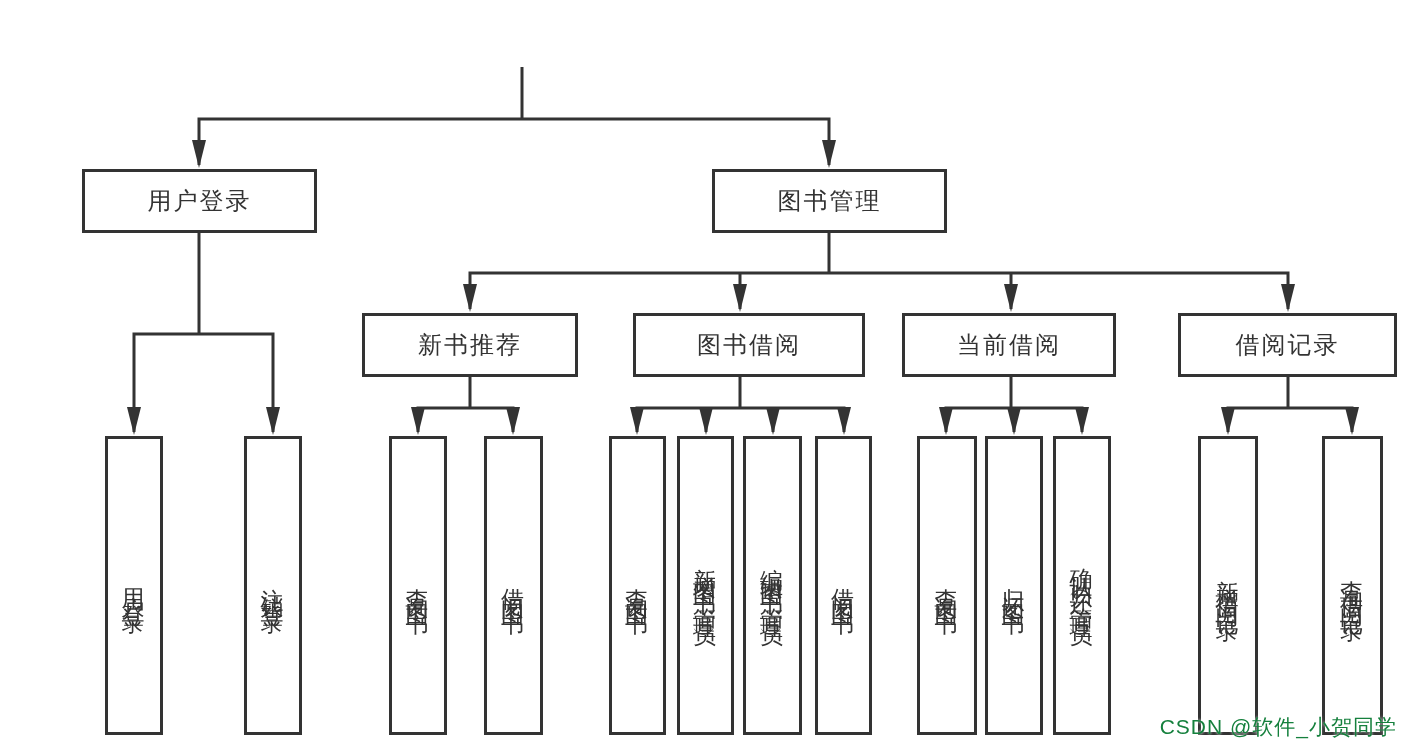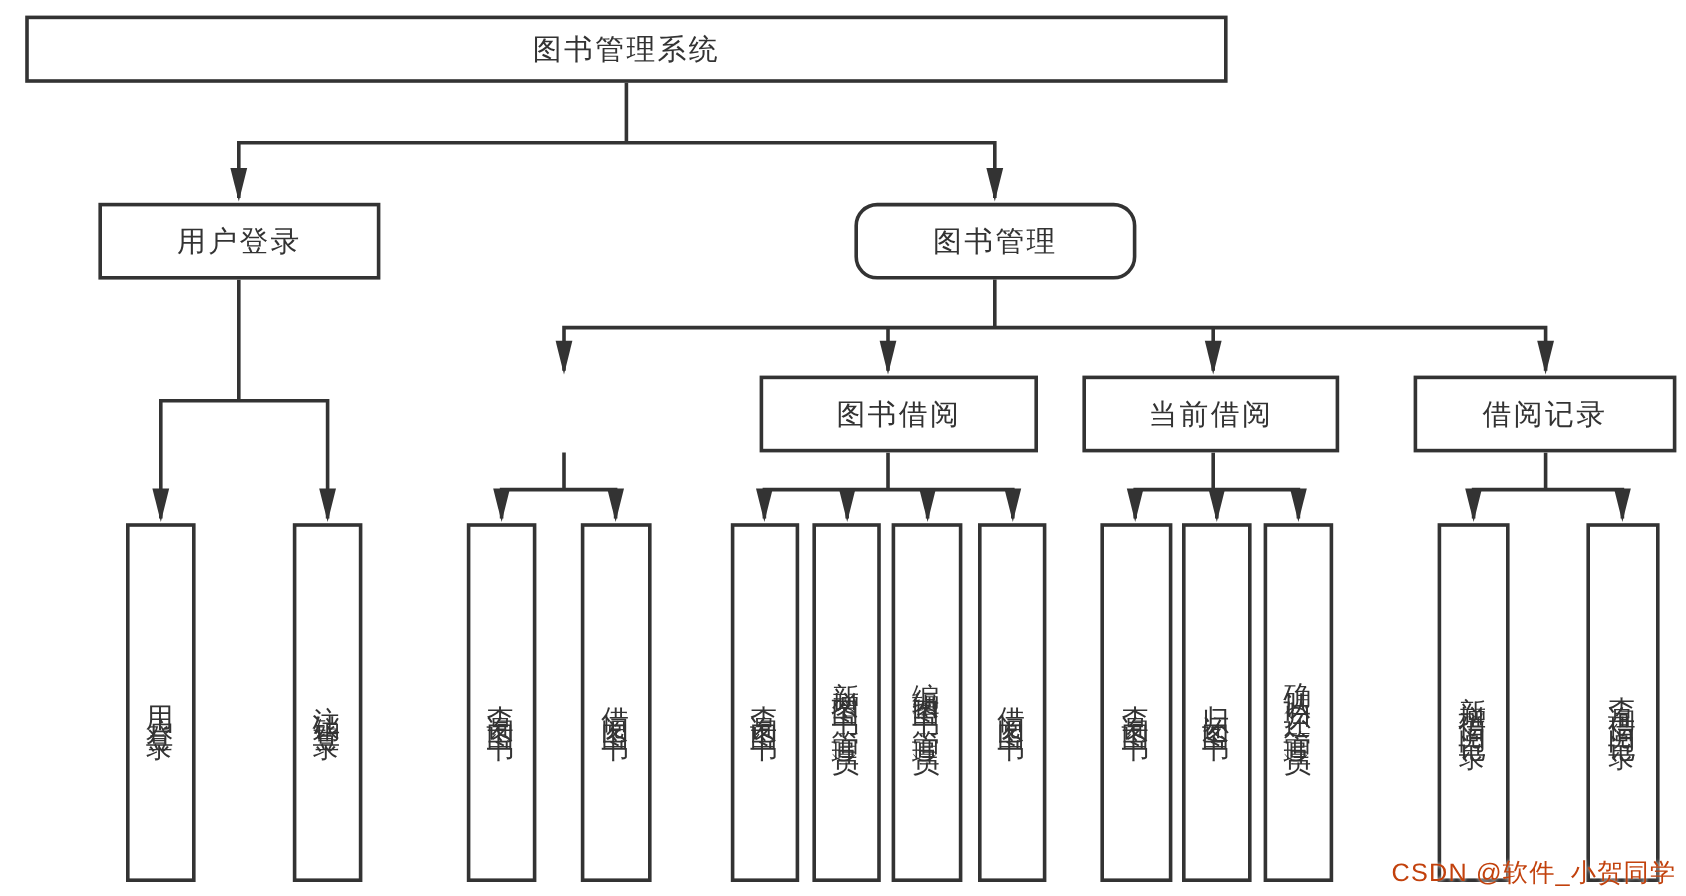--- a/index.html
+++ b/index.html
@@ -23,21 +23,21 @@
     display:flex;
     align-items:center;
     justify-content:center;
     color:#333333;
     font-size:24px;
     letter-spacing:2px;
     white-space:nowrap;
   }
   .node.root  { left:21px;  top:13px;  width:1002px; height:56px; }
   .node.lvl2a { left:82px;  top:169px; width:235px;  height:64px; }
-  .node.lvl2b { left:712px; top:169px; width:235px;  height:64px;border-radius:19px; }
+  .node.lvl2b { left:712px; top:169px; width:235px;  height:64px; }
   .node.lvl3  { top:313px; height:64px; }
   .node.l3a { left:362px;  width:216px; }
   .node.l3b { left:633px;  width:232px; }
   .node.l3c { left:902px;  width:214px; }
   .node.l3d { left:1178px; width:219px; }
   .node.leaf { top:436px; height:299px; }
   .node.leaf span {
     writing-mode:vertical-rl;
     text-orientation:mixed;
     letter-spacing:8px;
@@ -53,21 +53,21 @@
   .lf8  { left:815px;  width:57px; }
   .lf9  { left:917px;  width:60px; }
   .lf10 { left:985px;  width:58px; }
   .lf11 { left:1053px; width:58px; }
   .lf12 { left:1198px; width:60px; }
   .lf13 { left:1322px; width:61px; }
   .watermark {
     position:absolute;
     right:8px; bottom:6px;
     font-size:21px;
-    color:#c2410c;
+    color:#15803d;
     letter-spacing:1px;
     text-shadow:0 0 3px #ffffff;
   }
 </style>
 </head>
 <body>
 
 <div class="stage">
 
   <svg class="connectors" viewBox="0 0 1405 747" xmlns="http://www.w3.org/2000/svg">
@@ -105,31 +105,31 @@
       <polygon points="766,407 780,407 773,435"></polygon>
       <polygon points="837,407 851,407 844,435"></polygon>
       <polygon points="939,407 953,407 946,435"></polygon>
       <polygon points="1007,407 1021,407 1014,435"></polygon>
       <polygon points="1075,407 1089,407 1082,435"></polygon>
       <polygon points="1221,407 1235,407 1228,435"></polygon>
       <polygon points="1345,407 1359,407 1352,435"></polygon>
     </g>
   </svg>
 
-  <div class="node root">
-    <span>图书管理系统</span>
-  </div>
 
   <div class="node lvl2a">
     <span>用户登录</span>
   </div>
   <div class="node lvl2b">
     <span>图书管理</span>
   </div>
 
+  <div class="node lvl3 l3a">
+    <span>新书推荐</span>
+  </div>
   <div class="node lvl3 l3b">
     <span>图书借阅</span>
   </div>
   <div class="node lvl3 l3c">
     <span>当前借阅</span>
   </div>
   <div class="node lvl3 l3d">
     <span>借阅记录</span>
   </div>
 

